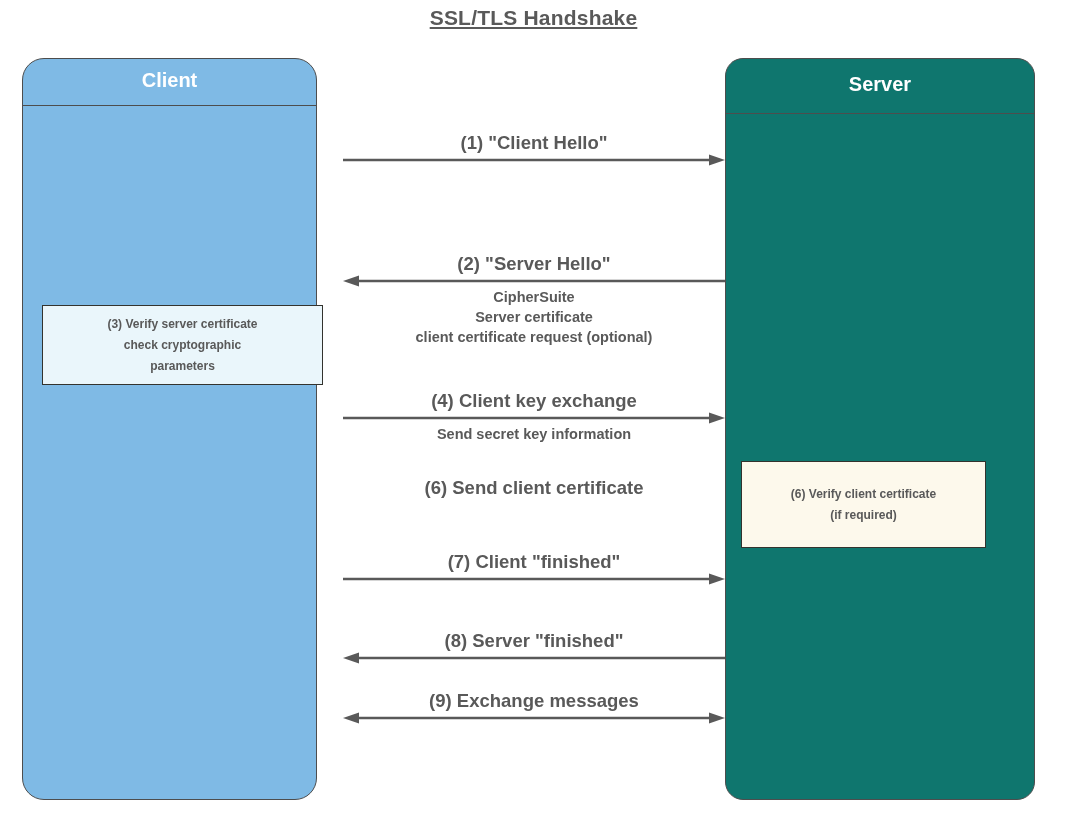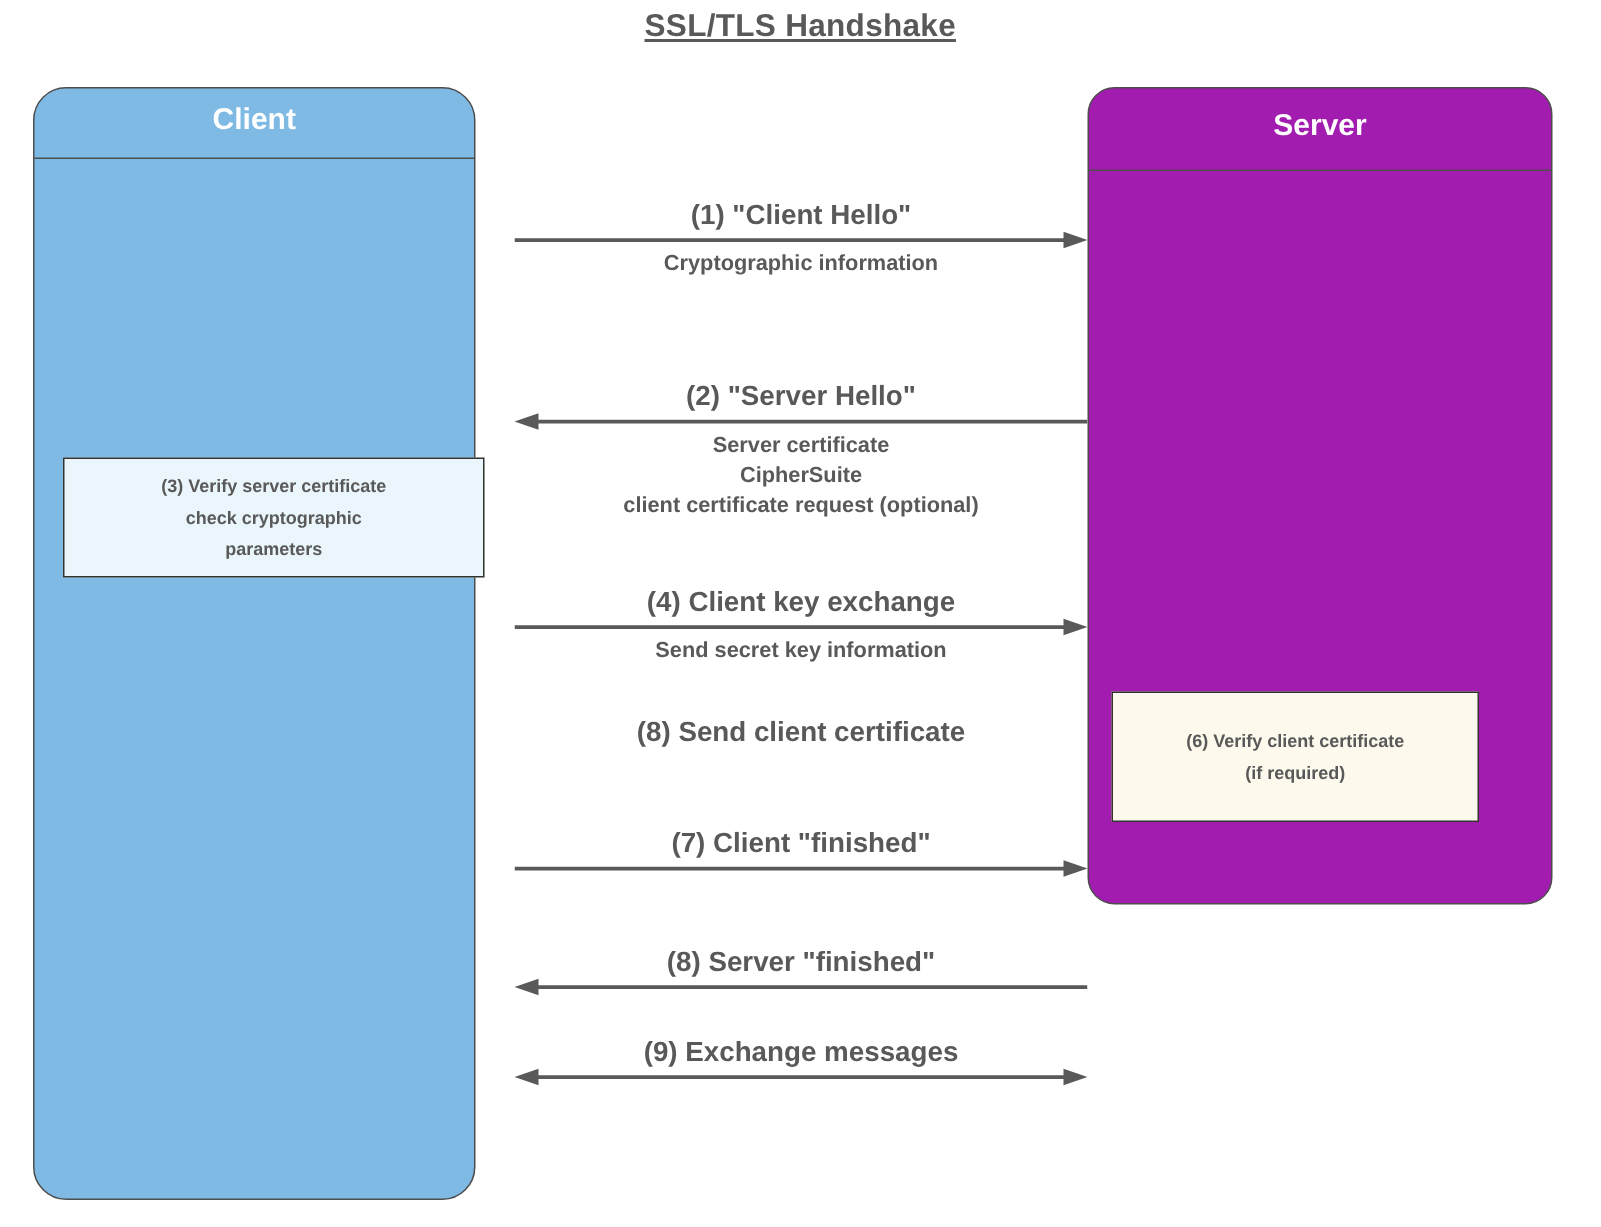--- a/index.html
+++ b/index.html
@@ -41,22 +41,22 @@
     top: 58px;
     width: 295px;
     height: 742px;
     background: #7FBAE5;
     border-radius: 22px;
   }
   #server-lifeline {
     left: 725px;
     top: 58px;
     width: 310px;
-    height: 545px;
-    background: #a21caf;
+    height: 742px;
+    background: #0f766e;
   }
   .lifeline-header {
     position: absolute;
     left: 0;
     top: 0;
     width: 100%;
     text-align: center;
     color: #ffffff;
     font-size: 20px;
     font-weight: bold;
@@ -165,49 +165,48 @@
 </div>
 
 <div id="msg-1" class="msg">
   <div class="msg-title">(1) "Client Hello"</div>
   <div class="arrow-wrap">
     <svg width="382" height="12" viewBox="0 0 382 12">
       <line x1="0" y1="6" x2="372" y2="6" stroke="#595959" stroke-width="2.5"></line>
       <polygon points="382,6 366,0.5 366,11.5" fill="#595959"></polygon>
     </svg>
   </div>
-  <div class="msg-sub">Cryptographic information</div>
 </div>
 
 <div id="msg-2" class="msg">
   <div class="msg-title">(2) "Server Hello"</div>
   <div class="arrow-wrap">
     <svg width="382" height="12" viewBox="0 0 382 12">
       <line x1="10" y1="6" x2="382" y2="6" stroke="#595959" stroke-width="2.5"></line>
       <polygon points="0,6 16,0.5 16,11.5" fill="#595959"></polygon>
     </svg>
   </div>
+  <div class="msg-sub">CipherSuite</div>
   <div class="msg-sub">Server certificate</div>
-  <div class="msg-sub">CipherSuite</div>
   <div class="msg-sub">client certificate request (optional)</div>
 </div>
 
 <div id="msg-4" class="msg">
   <div class="msg-title">(4) Client key exchange</div>
   <div class="arrow-wrap">
     <svg width="382" height="12" viewBox="0 0 382 12">
       <line x1="0" y1="6" x2="372" y2="6" stroke="#595959" stroke-width="2.5"></line>
       <polygon points="382,6 366,0.5 366,11.5" fill="#595959"></polygon>
     </svg>
   </div>
   <div class="msg-sub">Send secret key information</div>
 </div>
 
 <div id="msg-5" class="msg">
-  <div class="msg-title">(8) Send client certificate</div>
+  <div class="msg-title">(6) Send client certificate</div>
 </div>
 
 <div id="msg-7" class="msg">
   <div class="msg-title">(7) Client "finished"</div>
   <div class="arrow-wrap">
     <svg width="382" height="12" viewBox="0 0 382 12">
       <line x1="0" y1="6" x2="372" y2="6" stroke="#595959" stroke-width="2.5"></line>
       <polygon points="382,6 366,0.5 366,11.5" fill="#595959"></polygon>
     </svg>
   </div>

